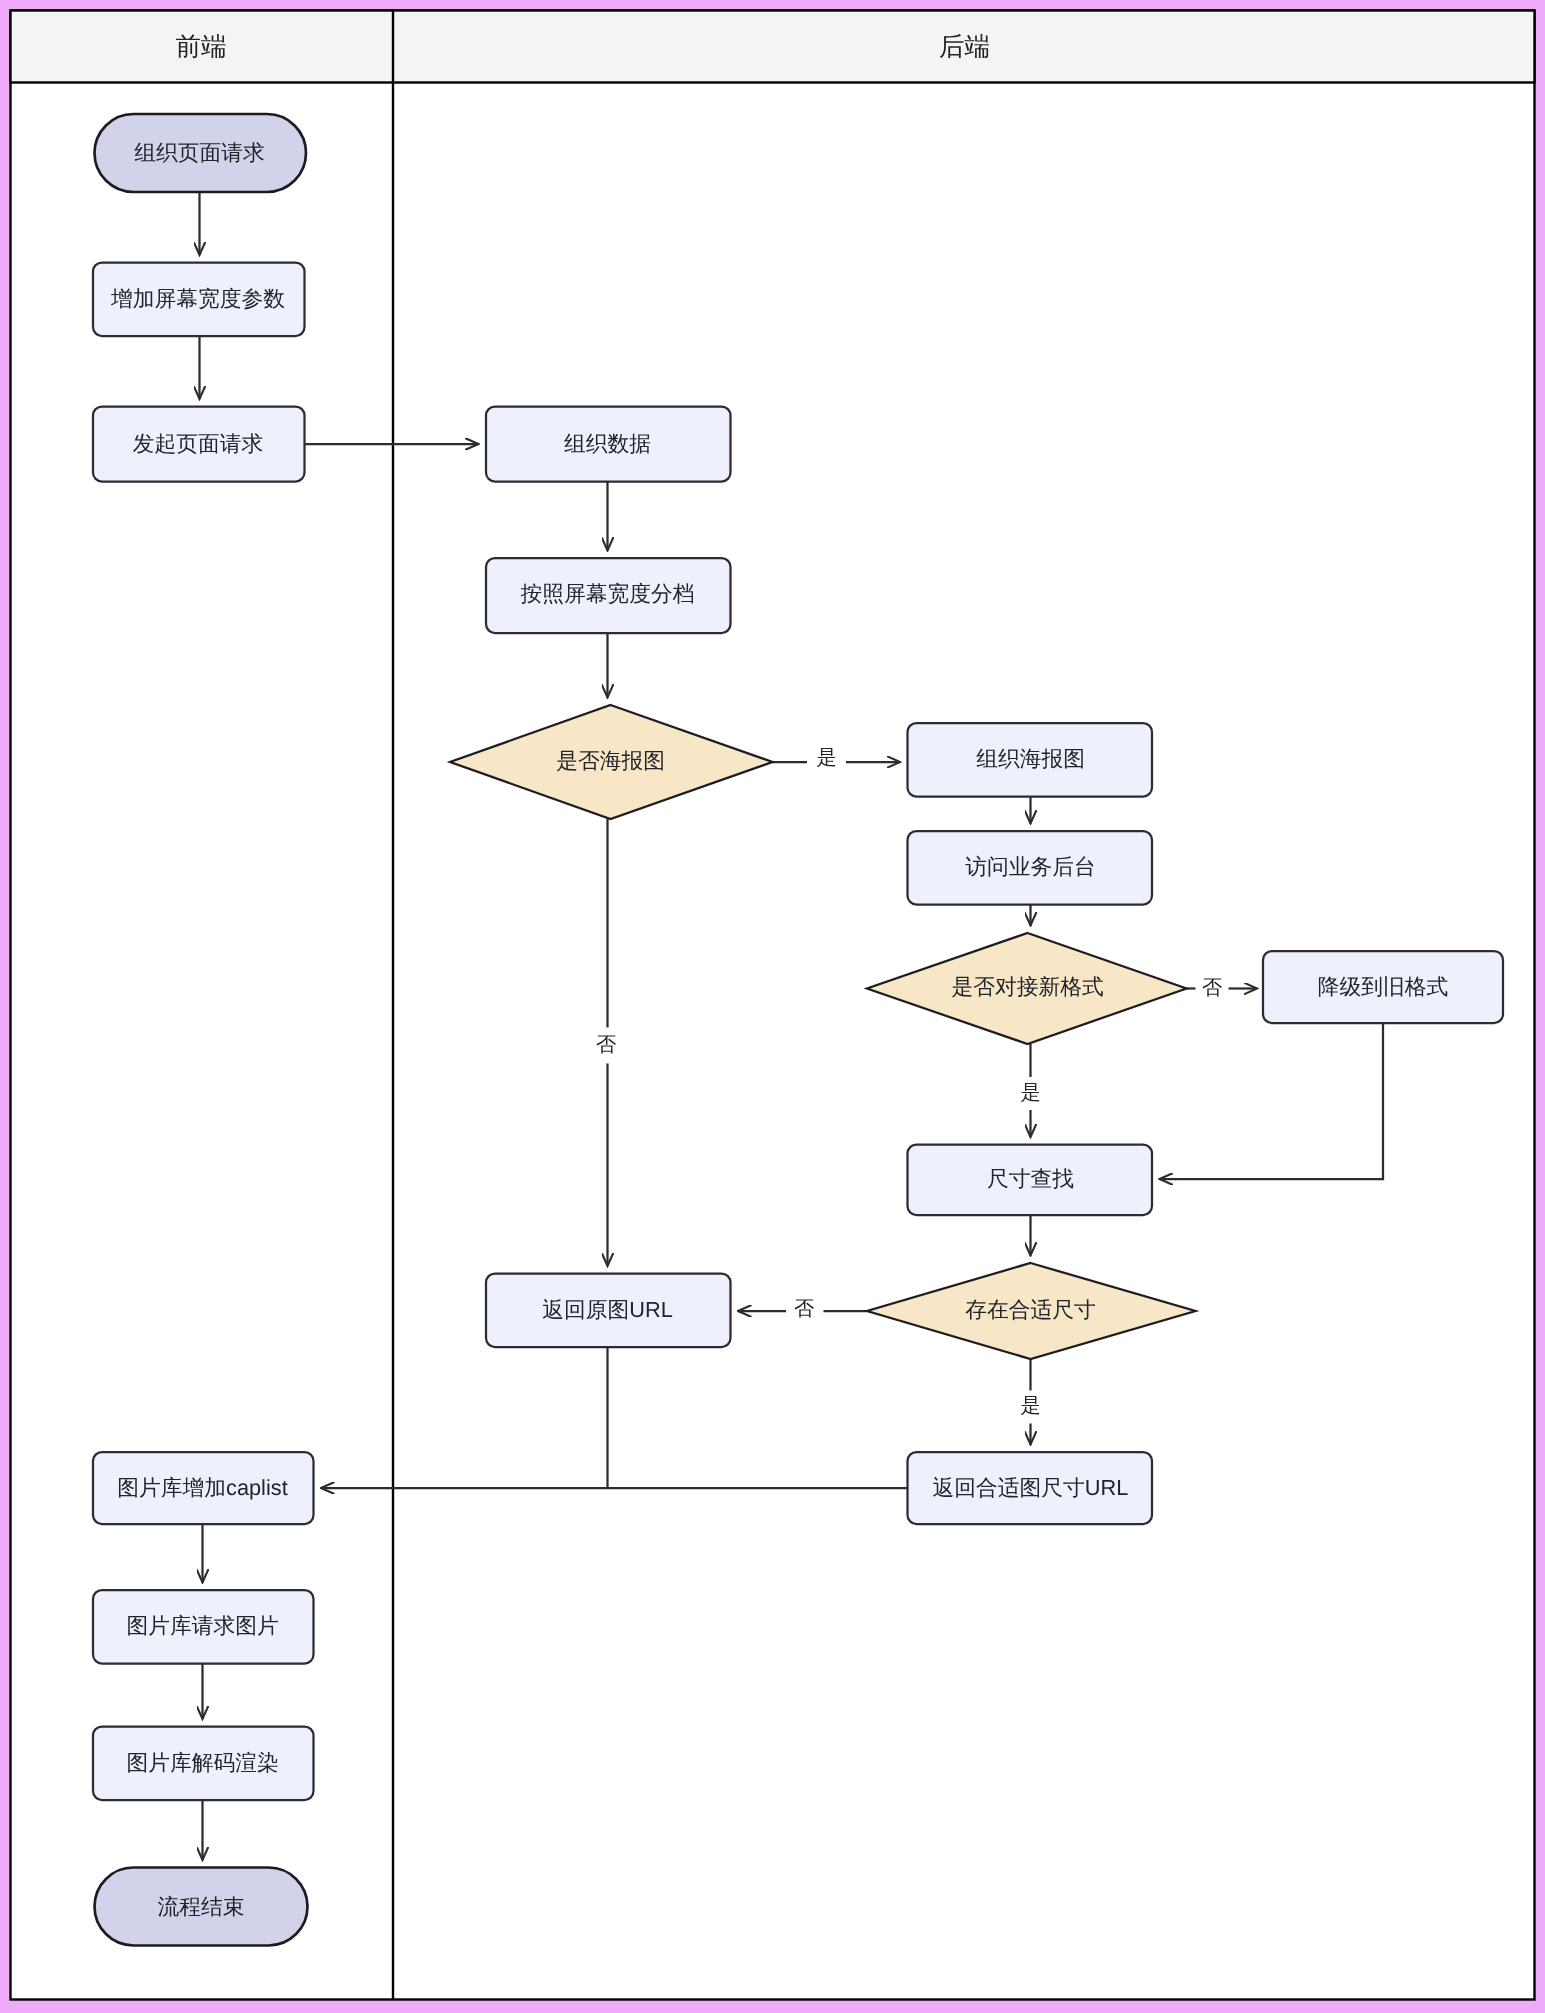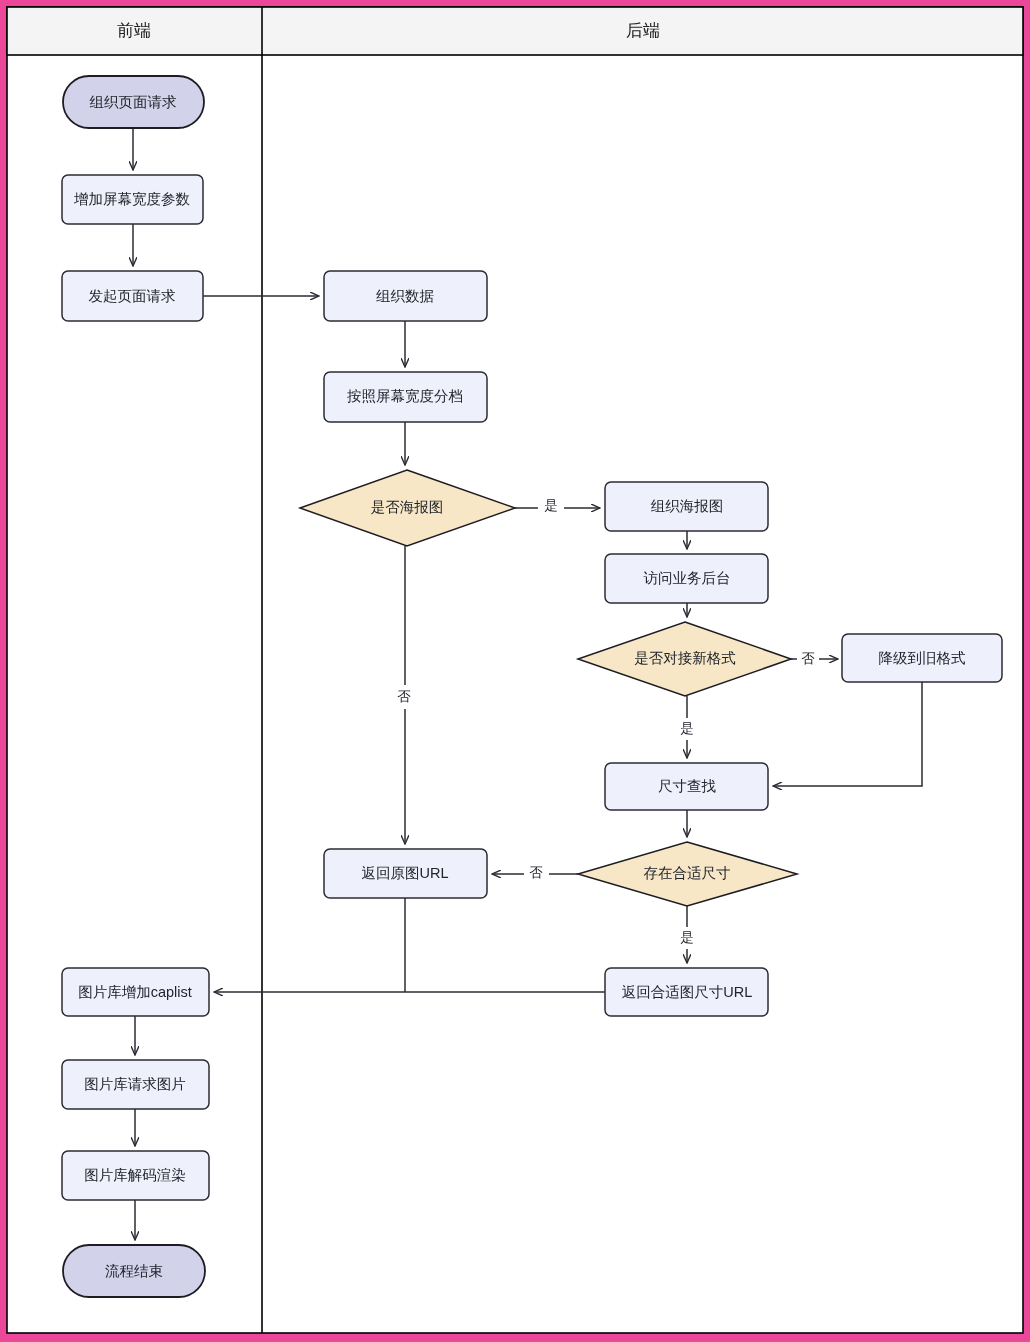--- a/index.html
+++ b/index.html
@@ -4,21 +4,21 @@
 <style>
   html, body {
     margin: 0;
     padding: 0;
     background: #ffffff;
   }
   #stage {
     position: relative;
     width: 1030px;
     height: 1342px;
-    background: #ec4899;
+    background: #f0abfc;
     font-family: "Liberation Sans", "DejaVu Sans", sans-serif;
     overflow: hidden;
   }
   svg.flow {
     position: absolute;
     left: 0;
     top: 0;
     width: 1030px;
     height: 1342px;
   }

